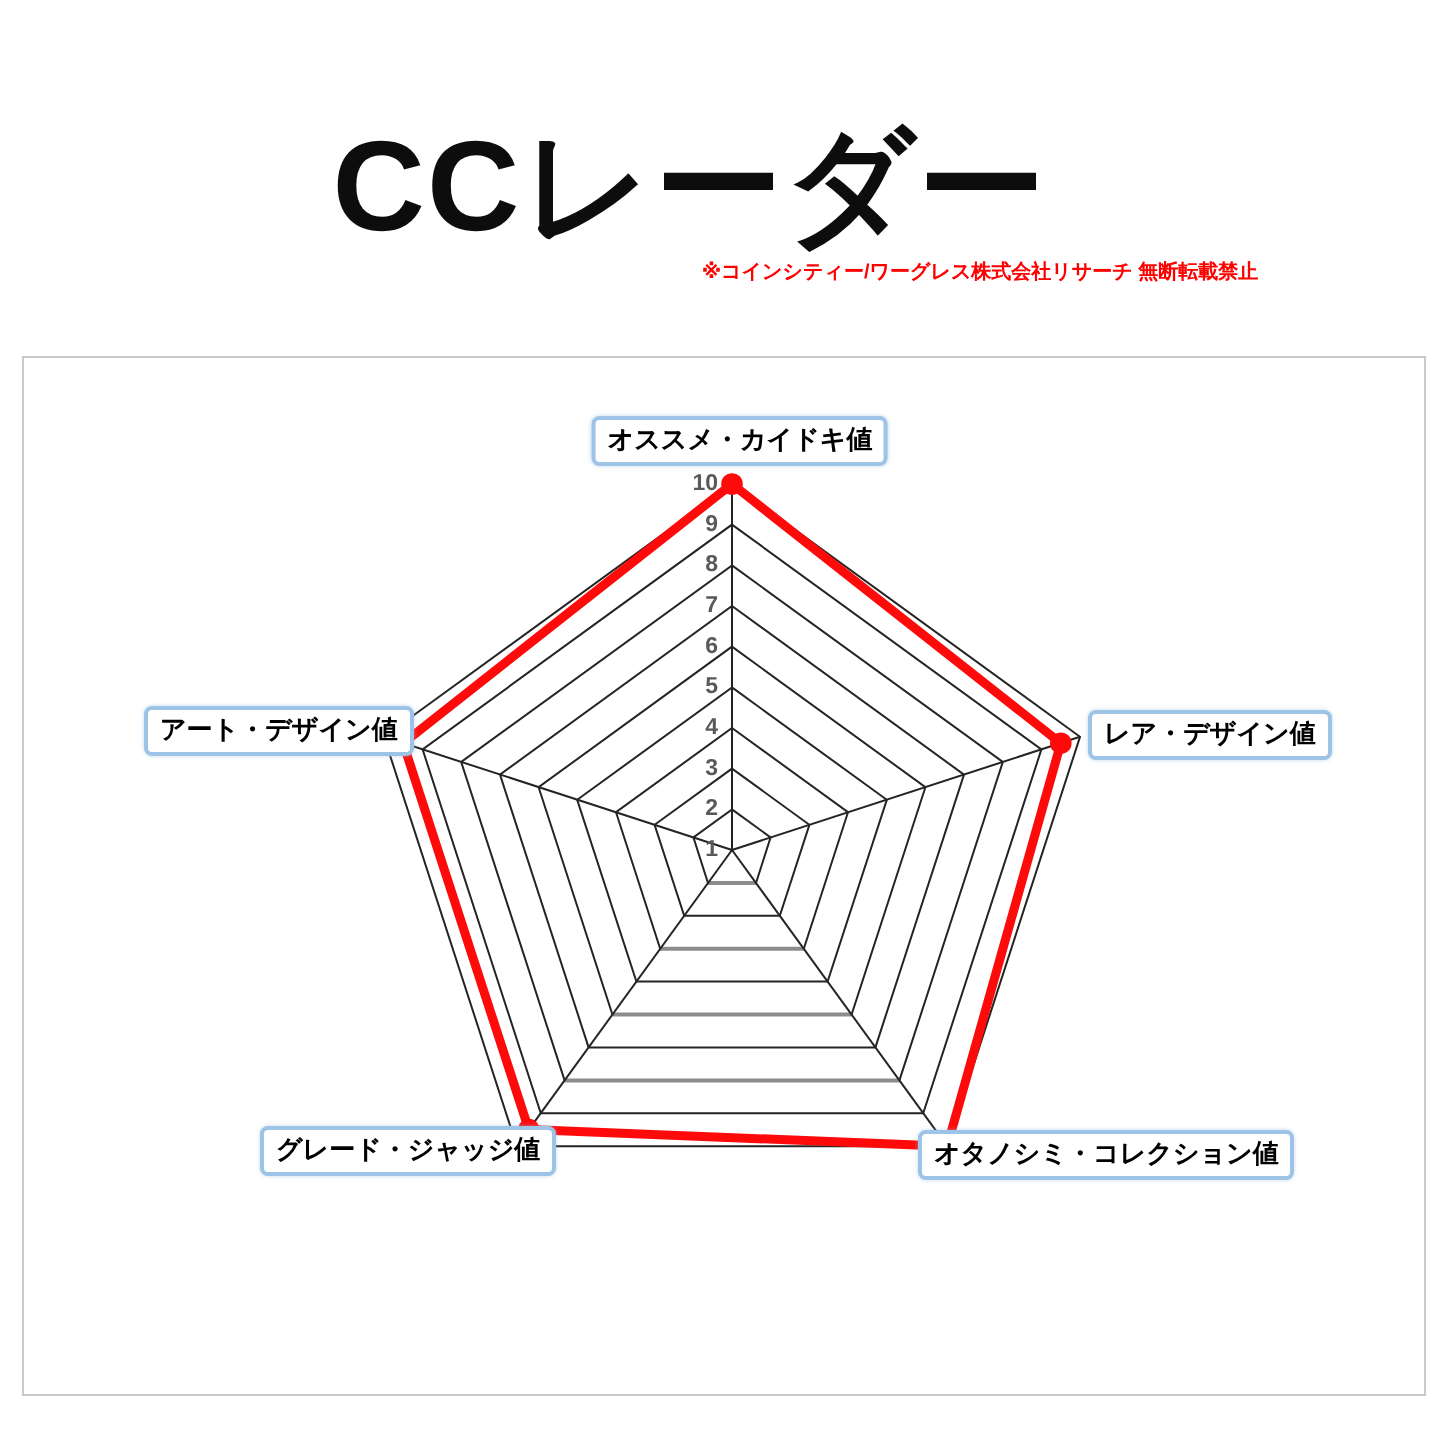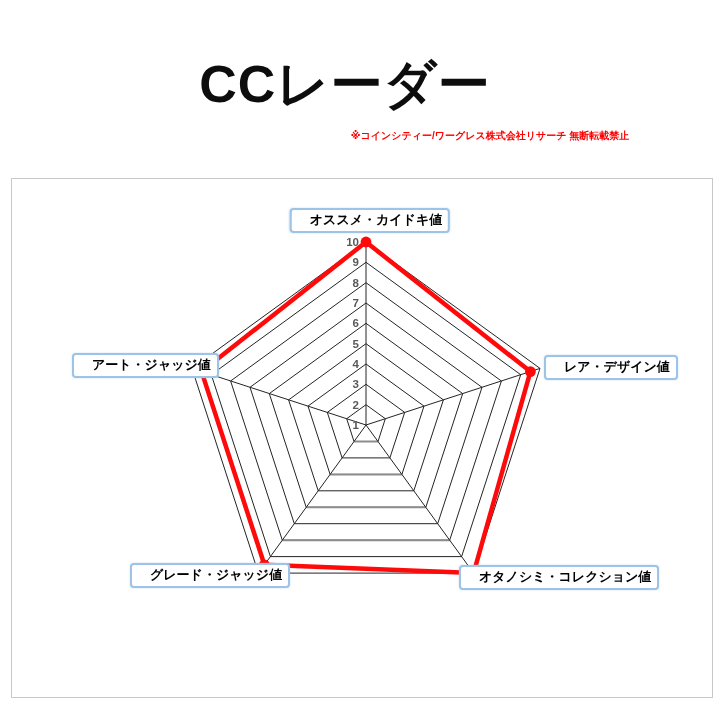--- a/index.html
+++ b/index.html
@@ -1,26 +1,26 @@
 <!DOCTYPE html>
 <html><head>
 <meta charset="utf-8">
 <style>
   html,body{margin:0;padding:0;background:#ffffff;}
   body{width:726px;height:726px;position:relative;overflow:hidden;
        font-family:"Liberation Sans","DejaVu Sans",sans-serif;}
   .page-title{position:absolute;left:0;top:50px;width:690px;text-align:center;
-      font-size:52px;font-weight:bold;color:#0d0d0d;letter-spacing:1px;}
+      font-size:64px;font-weight:bold;color:#0d0d0d;letter-spacing:1px;}
   .page-subtitle{position:absolute;left:290px;top:129px;width:400px;text-align:center;
       font-size:10px;font-weight:bold;color:#ff0000;letter-spacing:0px;white-space:nowrap;}
   .chart-panel{position:absolute;left:11px;top:178px;width:702px;height:520px;
       background:#ffffff;border:1px solid #c9c9c9;box-sizing:border-box;}
   svg.radar{position:absolute;left:0;top:0;width:726px;height:726px;}
   .axis-label{position:absolute;background:#ffffff;border:2px solid #9dc3e6;border-radius:4px;
-      padding:2px 6px 3px 18px;font-size:13px;font-weight:bold;color:#000000;
+      padding:2px 6px 3px 6px;font-size:13px;font-weight:bold;color:#000000;
       white-space:nowrap;line-height:1.25;box-shadow:0 0 2px rgba(157,195,230,.6);}
   .axis-label.top{left:370px;top:208px;transform:translateX(-50%);}
   .axis-label.right{left:544px;top:355px;}
   .axis-label.bottom-right{left:459px;top:565px;}
   .axis-label.bottom-left{left:130px;top:563px;}
   .axis-label.left{left:72px;top:353px;}
 </style>
 </head>
 <body>
 
@@ -66,15 +66,15 @@
       <text x="359" y="303.0" text-anchor="end" dominant-baseline="central" font-family="&quot;Liberation Sans&quot;,&quot;DejaVu Sans&quot;,sans-serif" font-size="11.5" font-weight="bold" fill="#595959">7</text>
       <text x="359" y="282.7" text-anchor="end" dominant-baseline="central" font-family="&quot;Liberation Sans&quot;,&quot;DejaVu Sans&quot;,sans-serif" font-size="11.5" font-weight="bold" fill="#595959">8</text>
       <text x="359" y="262.3" text-anchor="end" dominant-baseline="central" font-family="&quot;Liberation Sans&quot;,&quot;DejaVu Sans&quot;,sans-serif" font-size="11.5" font-weight="bold" fill="#595959">9</text>
       <text x="359" y="242.0" text-anchor="end" dominant-baseline="central" font-family="&quot;Liberation Sans&quot;,&quot;DejaVu Sans&quot;,sans-serif" font-size="11.5" font-weight="bold" fill="#595959">10</text>
     </svg>
 
   <div class="axis-label top">オススメ・カイドキ値</div>
   <div class="axis-label right">レア・デザイン値</div>
   <div class="axis-label bottom-right">オタノシミ・コレクション値</div>
   <div class="axis-label bottom-left">グレード・ジャッジ値</div>
-  <div class="axis-label left">アート・ジャッジ値</div>
+  <div class="axis-label left">アート・デザイン値</div>
 
 </div>
 
 </body></html>

